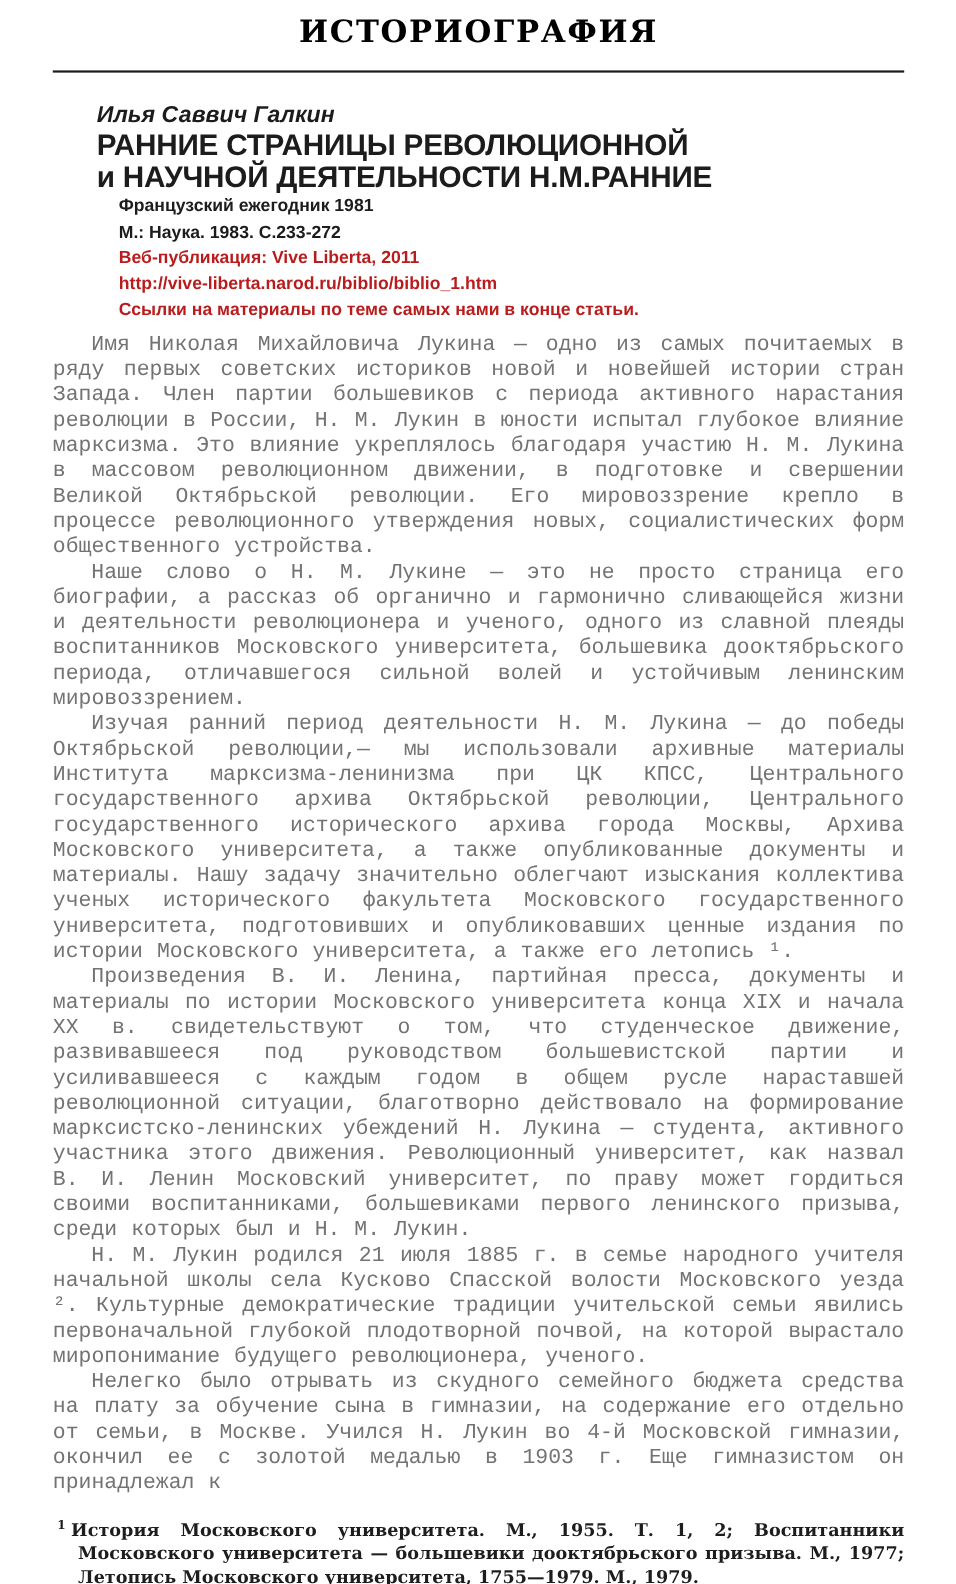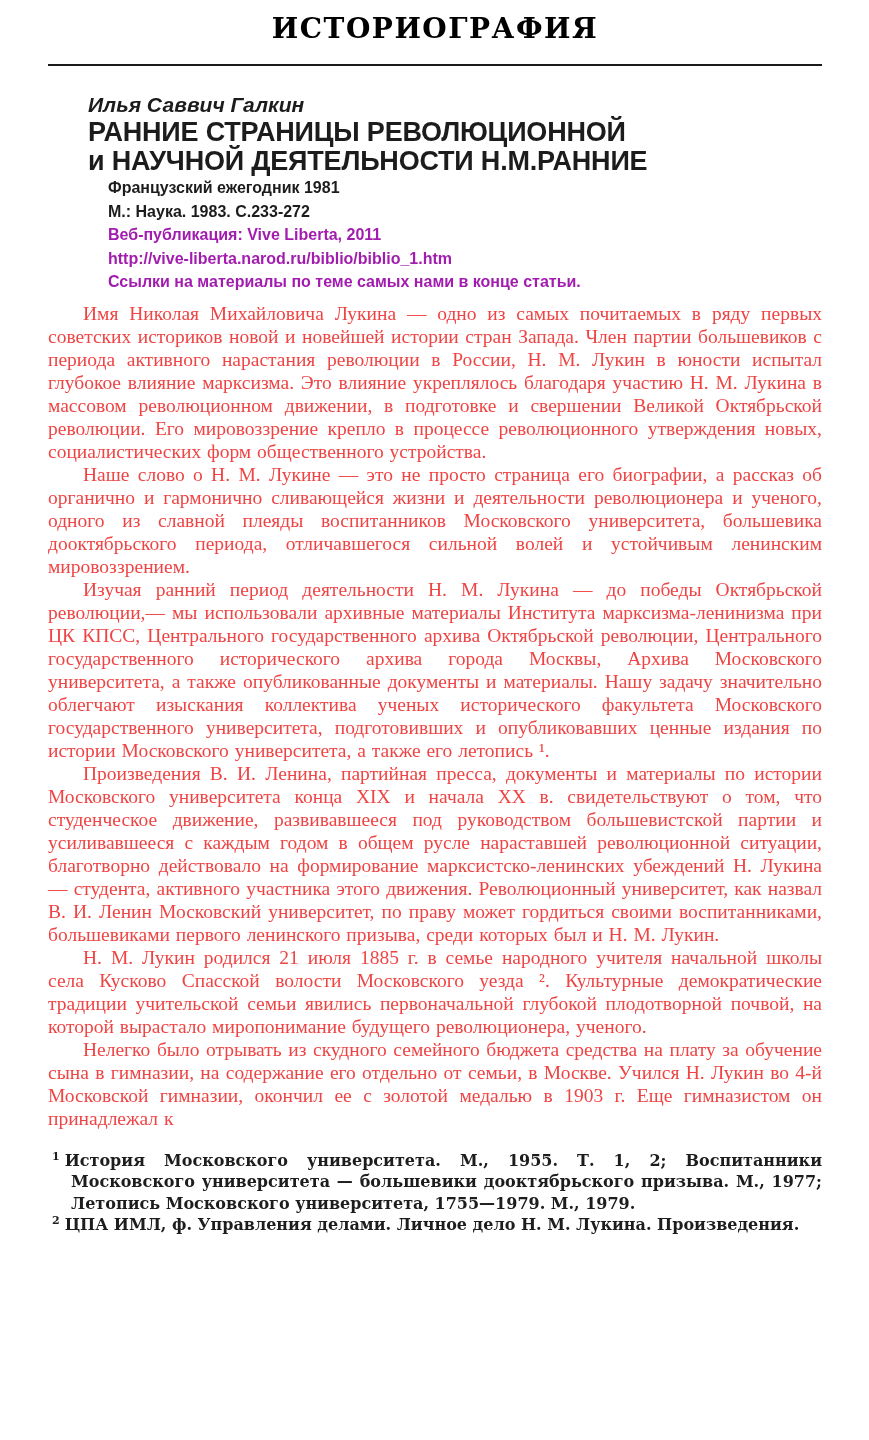--- a/index.html
+++ b/index.html
@@ -47,28 +47,28 @@
     font-size: 27px;
     line-height: 29px;
     letter-spacing: -0.2px;
   }
   .meta-line {
     font-size: 16px;
     line-height: 23.6px;
     margin-left: 20px;
   }
   .muted {
-    color: #a21caf;
+    color: #b91c1c;
   }
   .body-text {
     margin-top: 8px;
-    font-family: Liberation Serif, serif;
+    font-family: Liberation Mono, monospace;
     font-size: 19.5px;
     line-height: 23px;
-    color: #ef4444;
+    color: #737373;
     text-align: justify;
     word-spacing: 1px;
   }
   .body-text p {
     margin: 0;
     text-indent: 35px;
   }
   .footnotes {
     margin-top: 20px;
     font-family: "DejaVu Serif", "Liberation Serif", serif;

